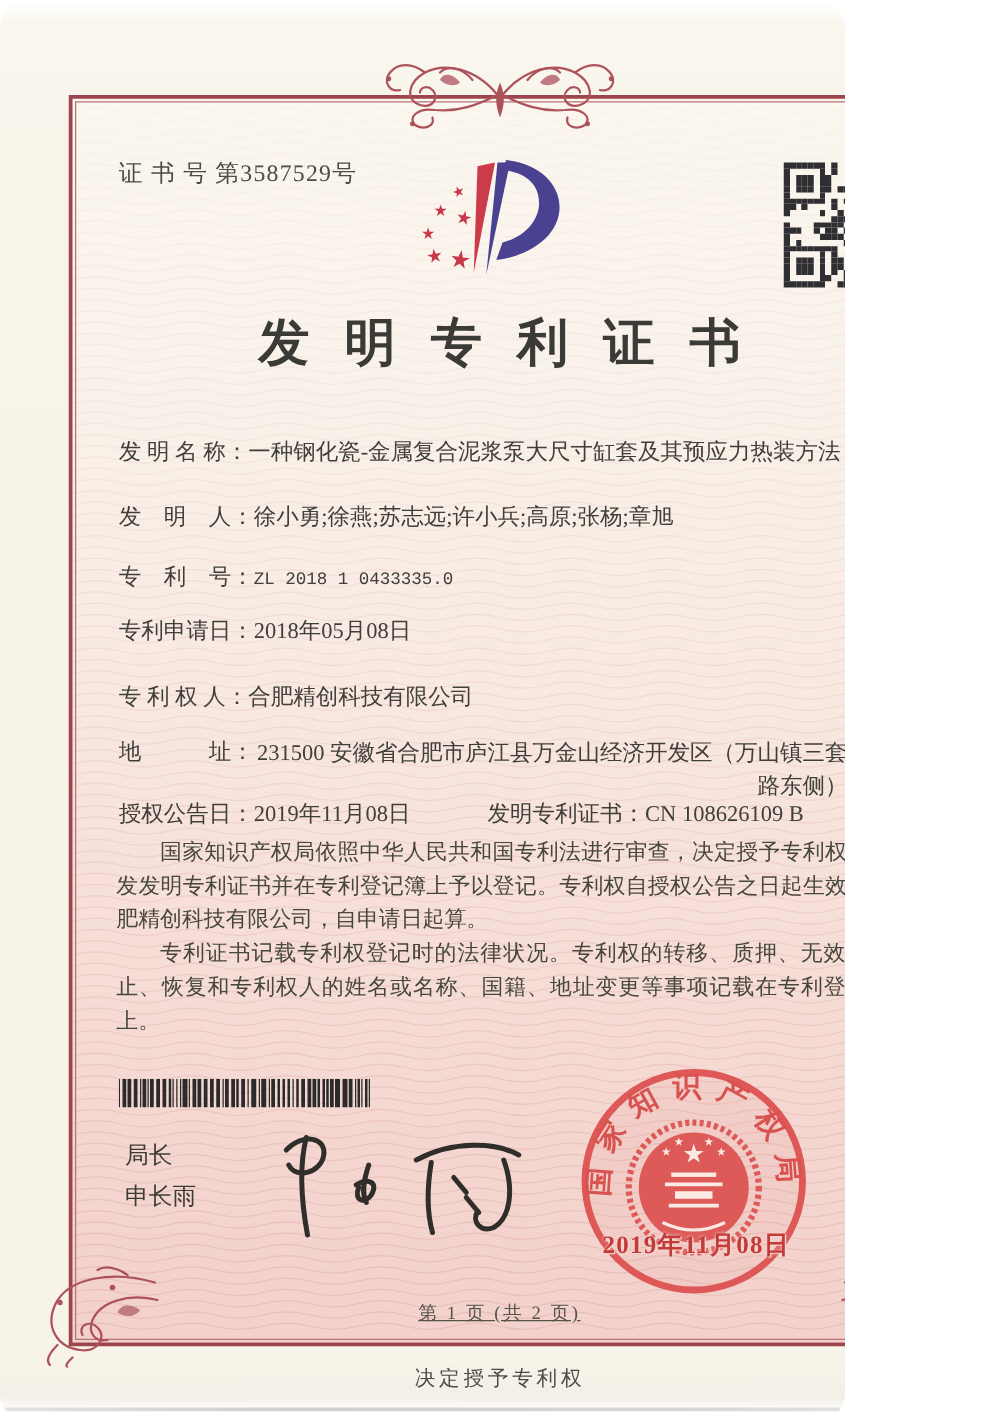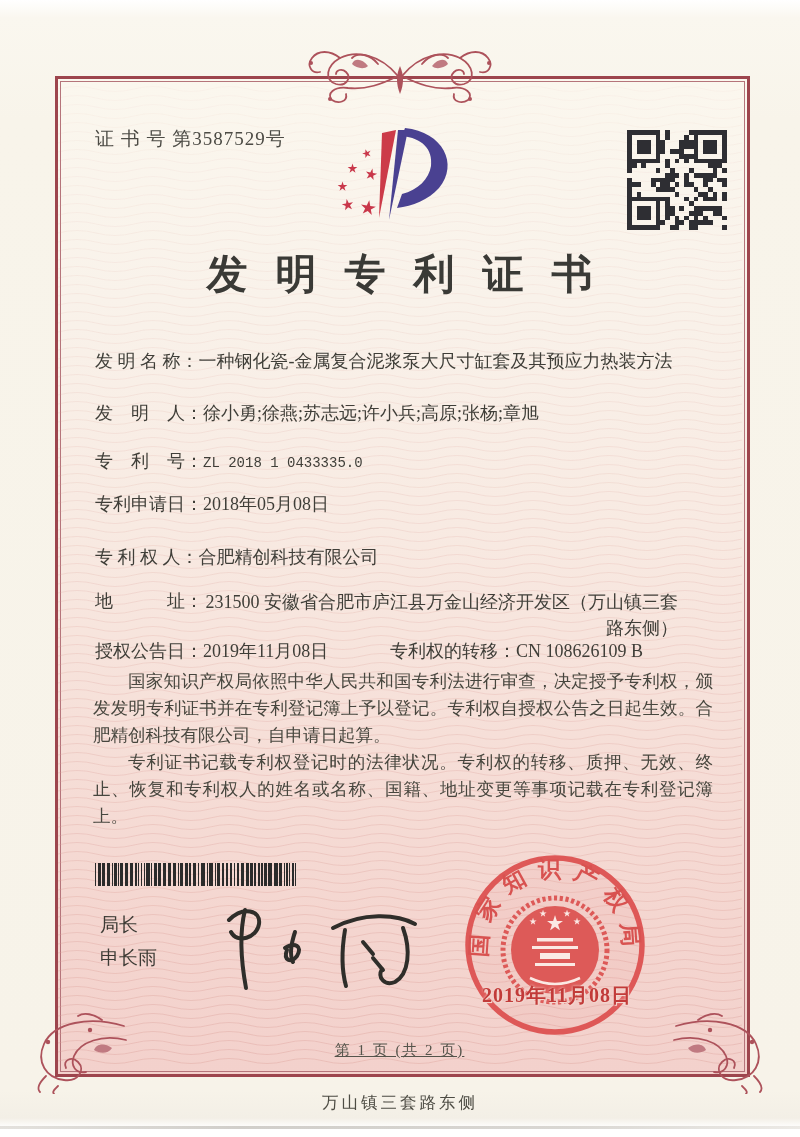--- a/index.html
+++ b/index.html
@@ -1,18 +1,18 @@
 <!DOCTYPE html>
 <html lang="zh"><head>
 <meta charset="utf-8">
 <style>
   html,body{margin:0;padding:0;background:#ffffff;}
-  .page{position:relative;width:800px;height:1137px;overflow:hidden;
+  .page{position:relative;width:676px;height:1137px;overflow:hidden;
         background:linear-gradient(180deg,#ffffff 0,#faf7ef 18px,#f8f4ea 120px,#f7f3e9 1090px,#f3efe6 1118px,#ffffff 1128px);
-        font-family:"Liberation Serif","DejaVu Serif",serif;color:#3f3e38;}
+        font-family:"Liberation Serif","DejaVu Serif",serif;color:#3f3e38;border-radius:22px;}
   .abs{position:absolute;}
   
   .border-box{left:55px;top:76px;width:689px;height:995px;border:3px solid #9d454d;
               background:linear-gradient(180deg,#fbf7ee 0%,#f9f2ea 22%,#f8eae2 45%,#f6dfd8 66%,#f4d5cf 86%,#f3d1cc 100%);}
   .border-inner{position:absolute;left:2px;top:2px;right:2px;bottom:2px;border:1px solid #b5747a;}
   .waves{left:58px;top:79px;pointer-events:none;}
   .cert-no{left:95px;top:126px;font-size:19px;letter-spacing:1px;color:#4c4b45;}
   .logo{left:333px;top:116px;}
   .qr{left:627px;top:130px;width:100px;height:100px;display:grid;grid-template-columns:repeat(21,1fr);grid-template-rows:repeat(21,1fr);}
   .qr div{width:100%;height:100%;}
@@ -673,21 +673,21 @@
   </div>
   <div class="abs frow" style="top:545px;">
     <span class="flabel">专 利 权 人：</span><span class="fvalue">合肥精创科技有限公司</span>
   </div>
   <div class="abs frow" style="top:589px;">
     <span class="flabel">地　　　址：</span><span class="fvalue addr-value">231500 安徽省合肥市庐江县万金山经济开发区（万山镇三套路东侧）</span>
   </div>
   <div class="abs frow" style="top:639px;width:620px;">
     <span class="flabel">授权公告日：</span><span class="fvalue">2019年11月08日</span>
     <span class="grant-col2">
-      <span class="flabel">专利权的转移：</span><span class="fvalue">CN 108626109 B</span>
+      <span class="flabel">发明专利证书：</span><span class="fvalue">CN 108626109 B</span>
     </span>
   </div>
 
   <div class="abs paras">
     <p>国家知识产权局依照中华人民共和国专利法进行审查，决定授予专利权，颁发发明专利证书并在专利登记簿上予以登记。专利权自授权公告之日起生效。合肥精创科技有限公司，自申请日起算。</p>
     <p>专利证书记载专利权登记时的法律状况。专利权的转移、质押、无效、终止、恢复和专利权人的姓名或名称、国籍、地址变更等事项记载在专利登记簿上。</p>
   </div>
 
   <div class="abs barcode" id="barcode"><i style="width:1px;margin-right:2px"></i><i style="width:3px;margin-right:1px"></i><i style="width:3px;margin-right:2px"></i><i style="width:3px;margin-right:2px"></i><i style="width:1px;margin-right:1px"></i><i style="width:3px;margin-right:1px"></i><i style="width:1px;margin-right:1px"></i><i style="width:3px;margin-right:2px"></i><i style="width:3px;margin-right:2px"></i><i style="width:3px;margin-right:2px"></i><i style="width:2px;margin-right:1px"></i><i style="width:1px;margin-right:2px"></i><i style="width:1px;margin-right:2px"></i><i style="width:1px;margin-right:1px"></i><i style="width:4px;margin-right:1px"></i><i style="width:1px;margin-right:2px"></i><i style="width:3px;margin-right:1px"></i><i style="width:3px;margin-right:2px"></i><i style="width:3px;margin-right:2px"></i><i style="width:3px;margin-right:2px"></i><i style="width:3px;margin-right:2px"></i><i style="width:1px;margin-right:1px"></i><i style="width:3px;margin-right:2px"></i><i style="width:3px;margin-right:1px"></i><i style="width:2px;margin-right:2px"></i><i style="width:3px;margin-right:2px"></i><i style="width:1px;margin-right:2px"></i><i style="width:4px;margin-right:2px"></i><i style="width:1px;margin-right:1px"></i><i style="width:4px;margin-right:2px"></i><i style="width:1px;margin-right:1px"></i><i style="width:3px;margin-right:2px"></i><i style="width:2px;margin-right:2px"></i><i style="width:2px;margin-right:2px"></i><i style="width:2px;margin-right:2px"></i><i style="width:1px;margin-right:2px"></i><i style="width:2px;margin-right:2px"></i><i style="width:3px;margin-right:2px"></i><i style="width:3px;margin-right:1px"></i><i style="width:3px;margin-right:1px"></i><i style="width:2px;margin-right:2px"></i><i style="width:2px;margin-right:1px"></i><i style="width:2px;margin-right:1px"></i><i style="width:3px;margin-right:1px"></i><i style="width:4px;margin-right:2px"></i><i style="width:4px;margin-right:1px"></i><i style="width:3px;margin-right:2px"></i><i style="width:1px;margin-right:1px"></i><i style="width:2px;margin-right:1px"></i><i style="width:1px;margin-right:2px"></i><i style="width:2px;margin-right:1px"></i><i style="width:1px;margin-right:2px"></i></div>
 
@@ -729,16 +729,16 @@
       <rect x="77" y="88" width="36" height="3.5" fill="#fbe9e4"></rect>
       <rect x="72" y="96" width="46" height="3" fill="#fbe9e4"></rect>
       <rect x="80" y="103" width="30" height="6" fill="#fbe9e4"></rect>
       <rect x="75" y="113" width="40" height="3" fill="#fbe9e4"></rect>
       <path d="M70,128 q25,12 50,0" stroke="#fbe9e4" stroke-width="2.5" fill="none"></path>
     </g>
   </svg>
   <div class="abs seal-date">2019年11月08日</div>
 
   <div class="abs page-no">第 1 页 (共 2 页)</div>
-  <div class="abs back-note">万山镇三套路东侧</div>
+  <div class="abs back-note">决定授予专利权</div>
   <div class="abs photo-edge"></div>
 
 </div>
 
 </body></html>

